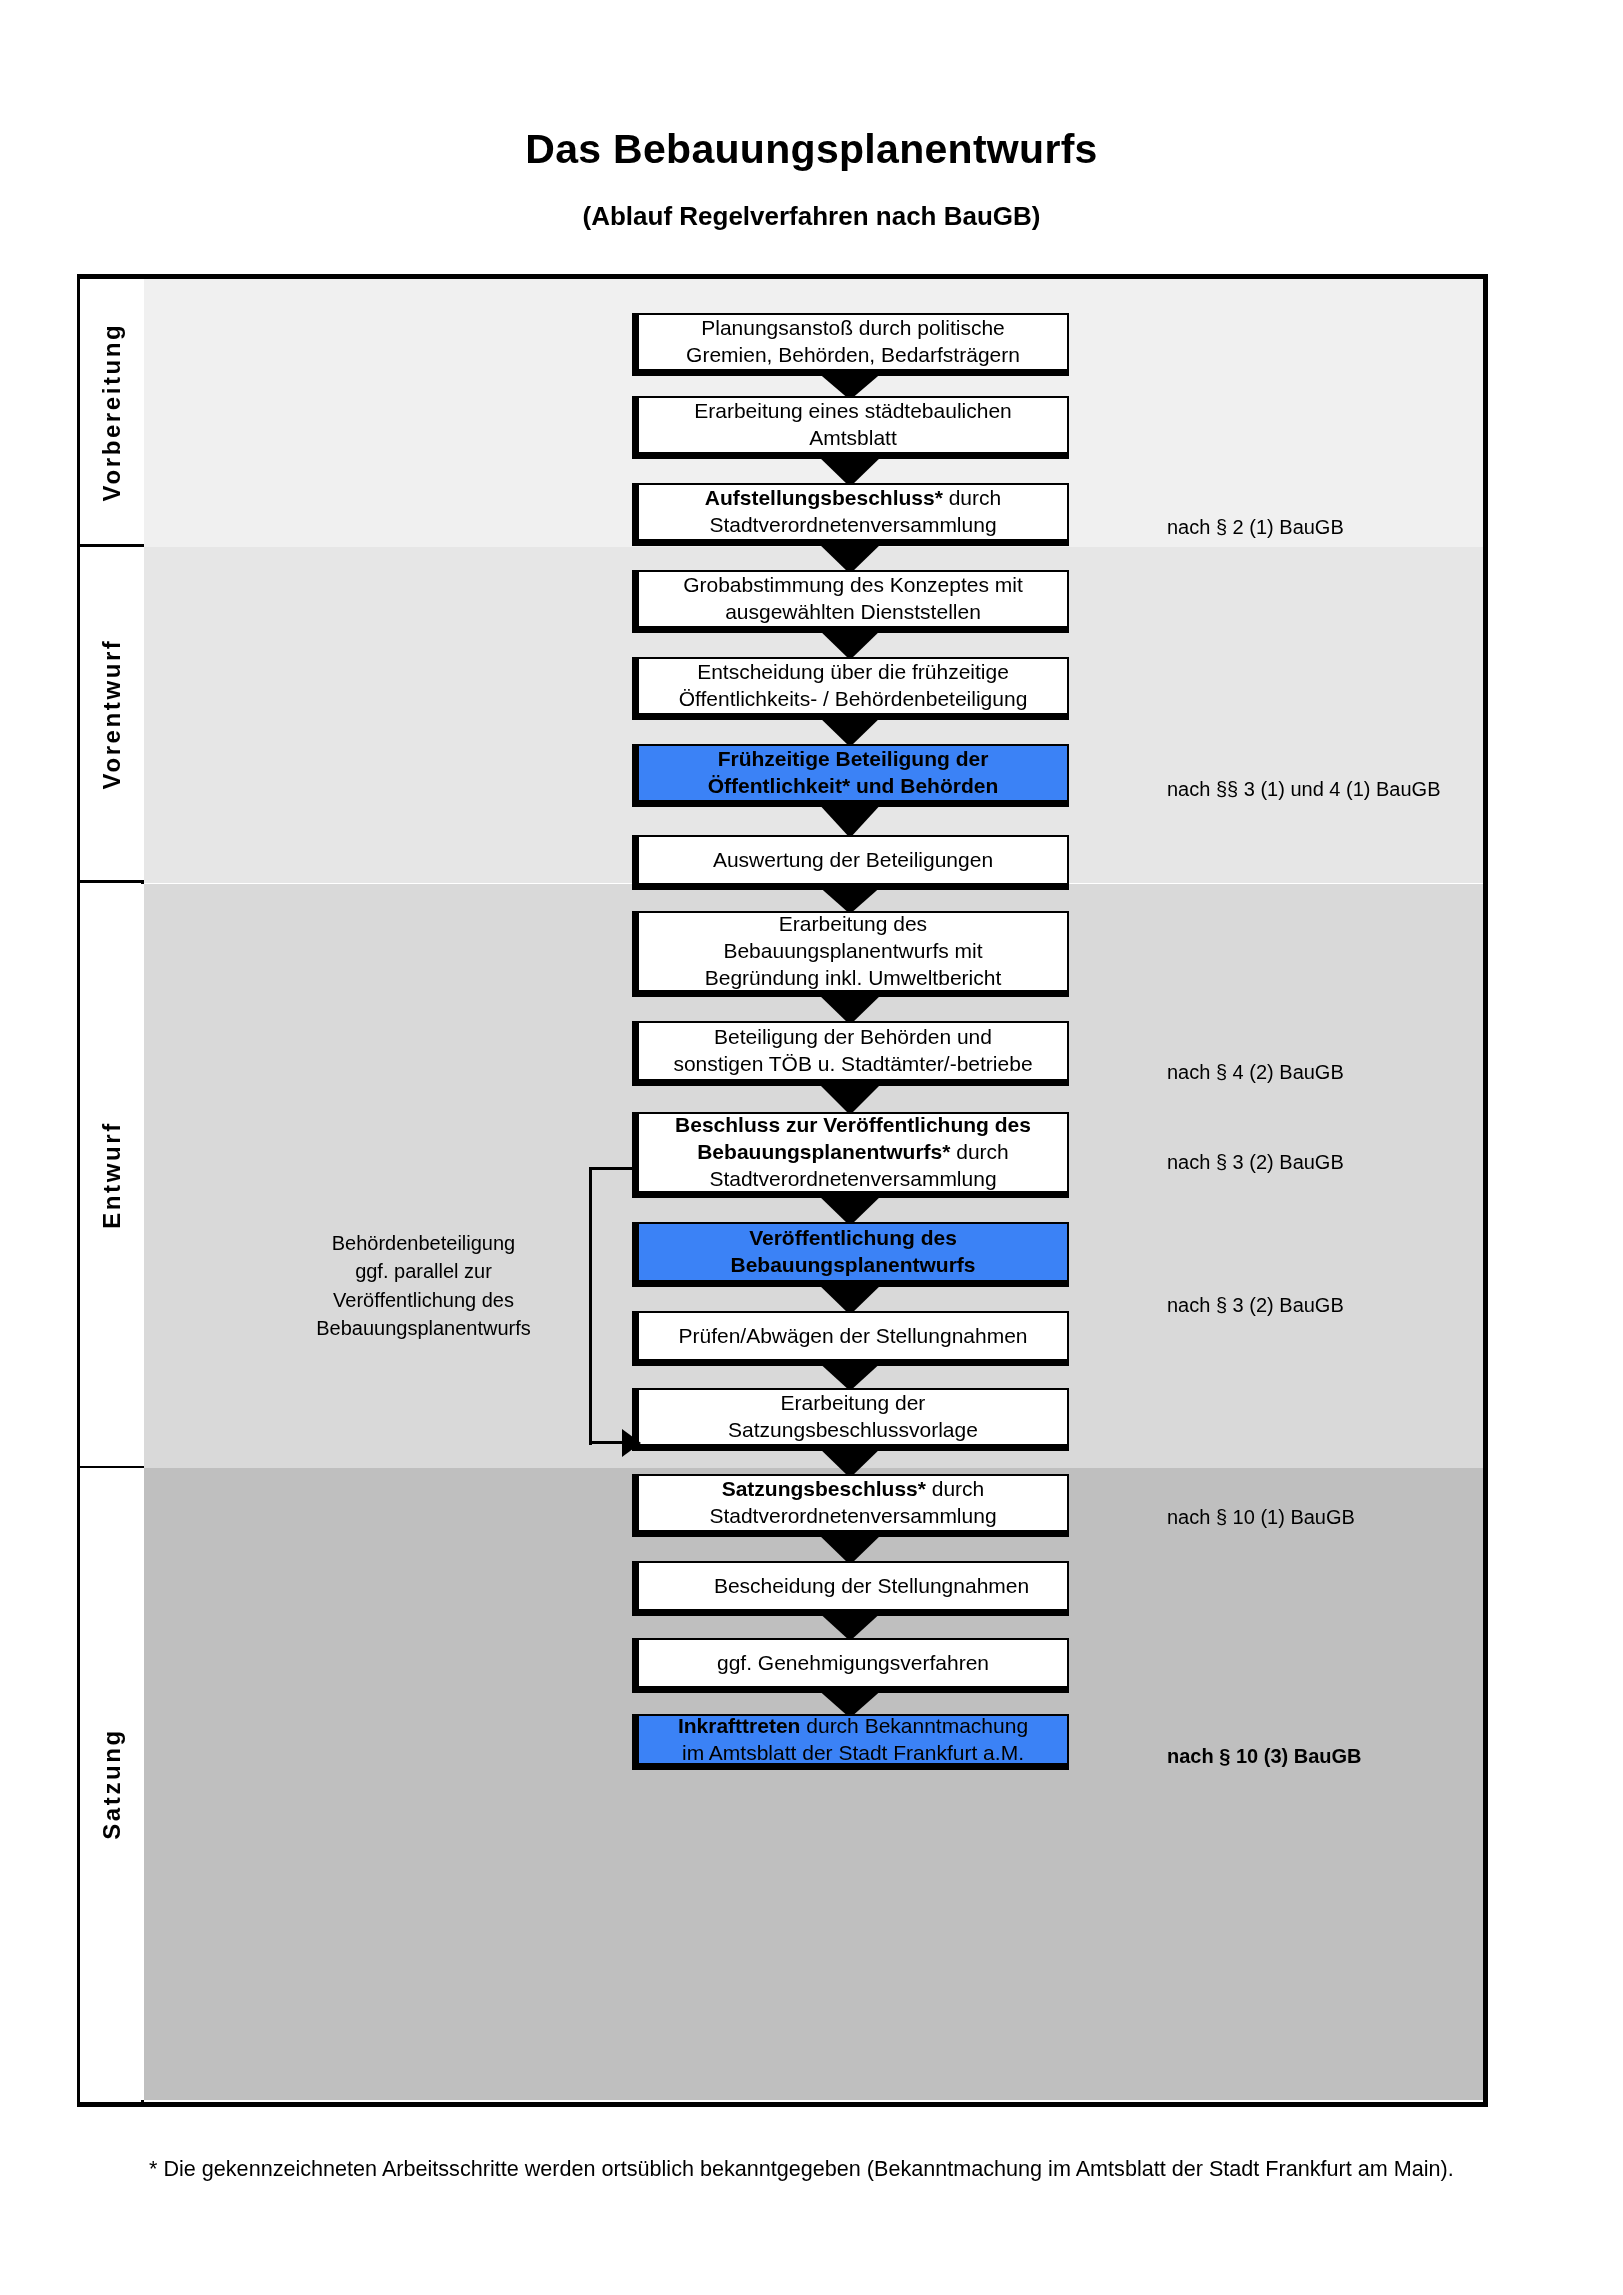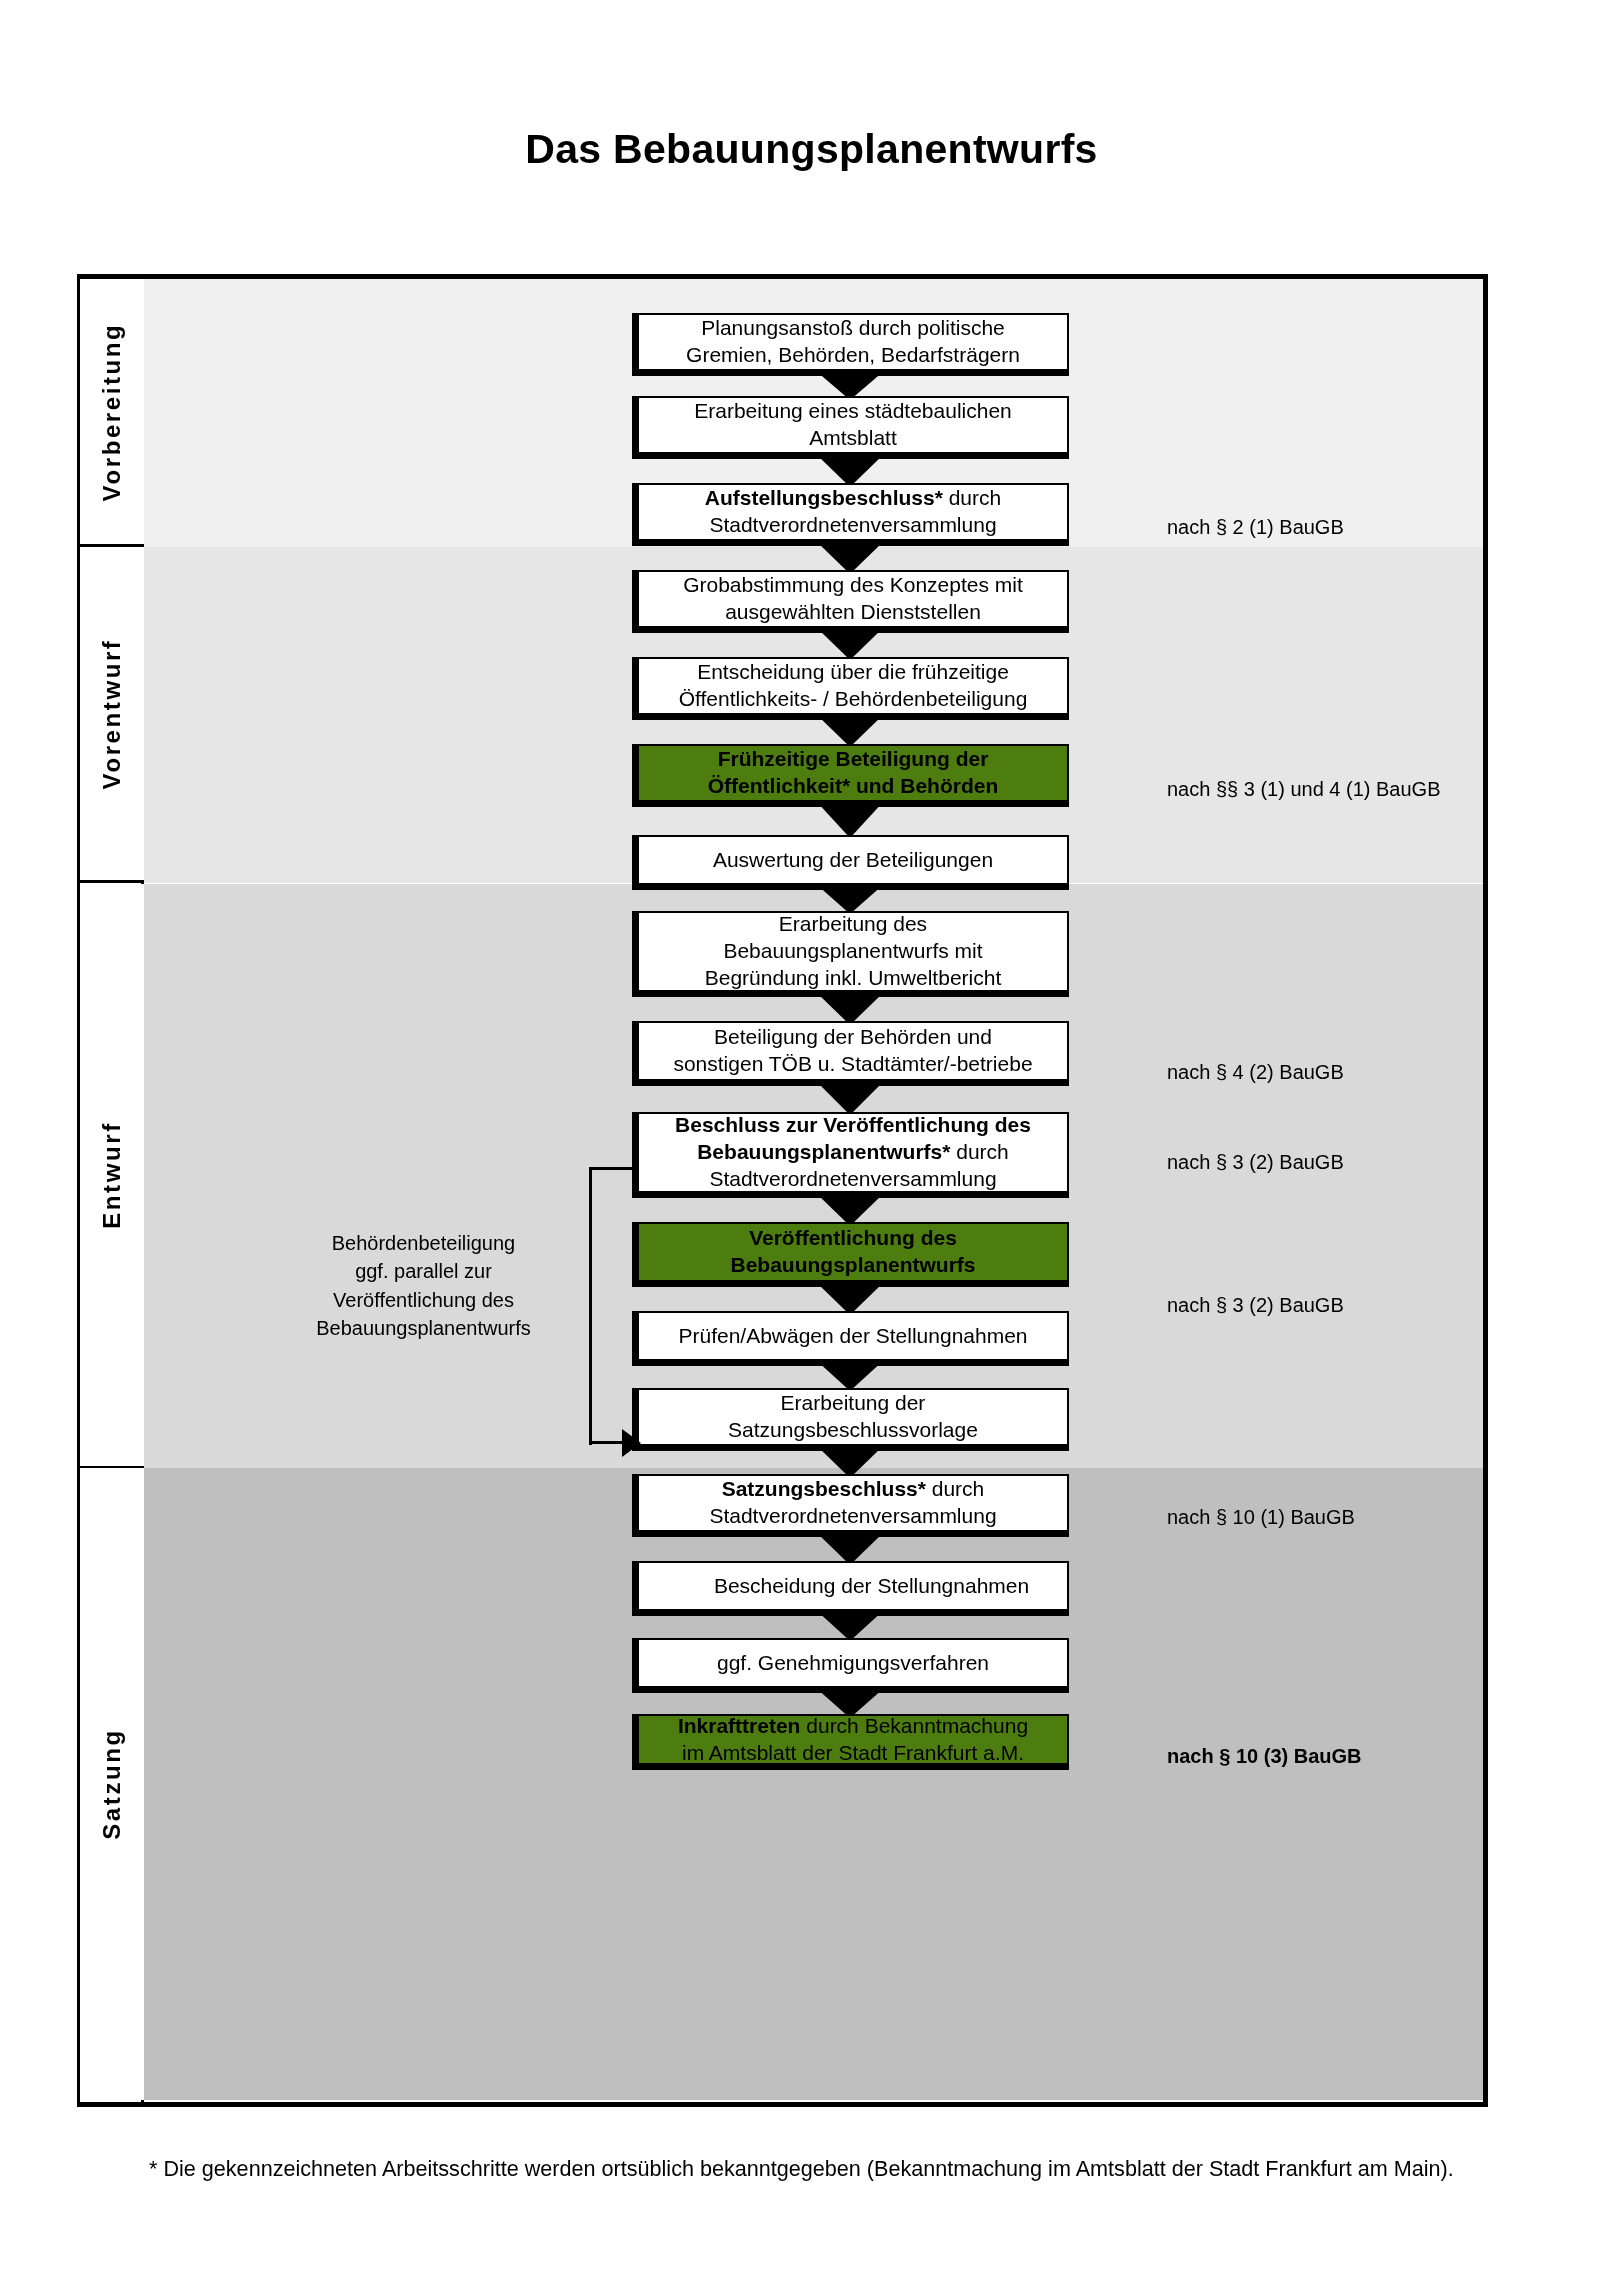--- a/index.html
+++ b/index.html
@@ -101,21 +101,21 @@
     border-left: 7.2px solid #000;
     display: flex;
     flex-direction: column;
     align-items: center;
     justify-content: center;
     text-align: center;
     font-size: 21px;
     line-height: 1.28;
     padding: 1.3px 7.9px;
   }
-  .flow-box.blue { background: #4d7c0f; }
+  .flow-box.blue { background: #3b82f6; }
   .flow-box .line { display: block; width: 100%; }
   .flow-box .b { font-weight: bold; }
 
   
   .connector {
     position: absolute;
     width: 0;
     height: 0;
     border-left: 34px solid transparent;
     border-right: 34px solid transparent;
@@ -185,20 +185,21 @@
     width: 1339px;
     font-size: 21.6px;
     line-height: 1.5;
   }
 </style>
 </head>
 <body>
 
 <div id="header">
   <div id="doc-title">Das Bebauungsplanentwurfs</div>
+  <div id="doc-subtitle">(Ablauf Regelverfahren nach BauGB)</div>
 </div>
 
 <div id="frame">
   <div id="bands">
       <div class="band" style="top: 0px; height: 268px; background: rgb(240, 240, 240);"></div>
       <div class="band" style="top: 268px; height: 336px; background: rgb(230, 230, 230);"></div>
       <div class="band" style="top: 605px; height: 585px; background: rgb(217, 217, 217);"></div>
       <div class="band" style="top: 1189px; height: 632px; background: rgb(191, 191, 191);"></div>
     </div>
   <div id="phase-column">

